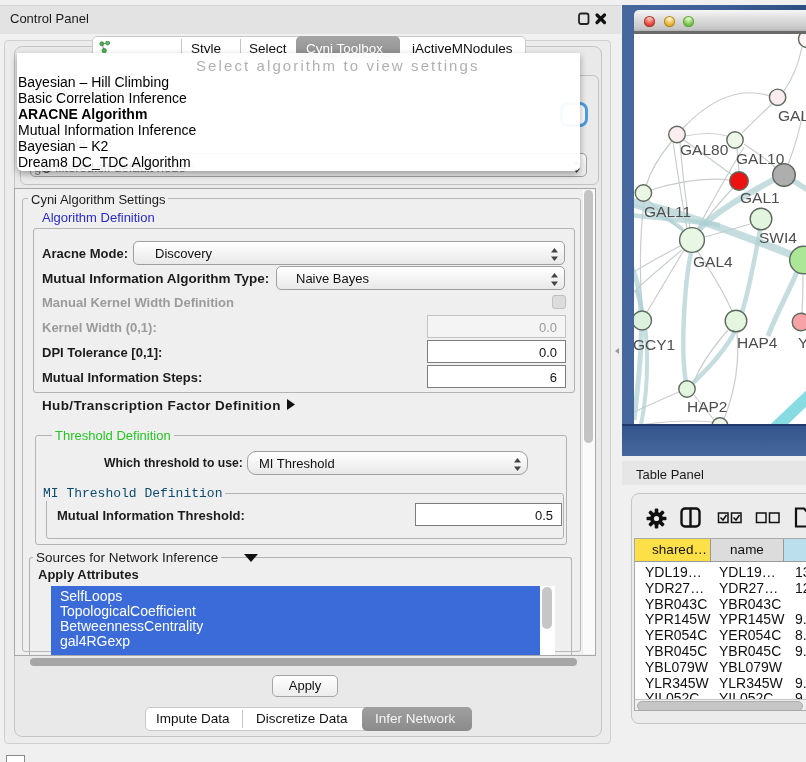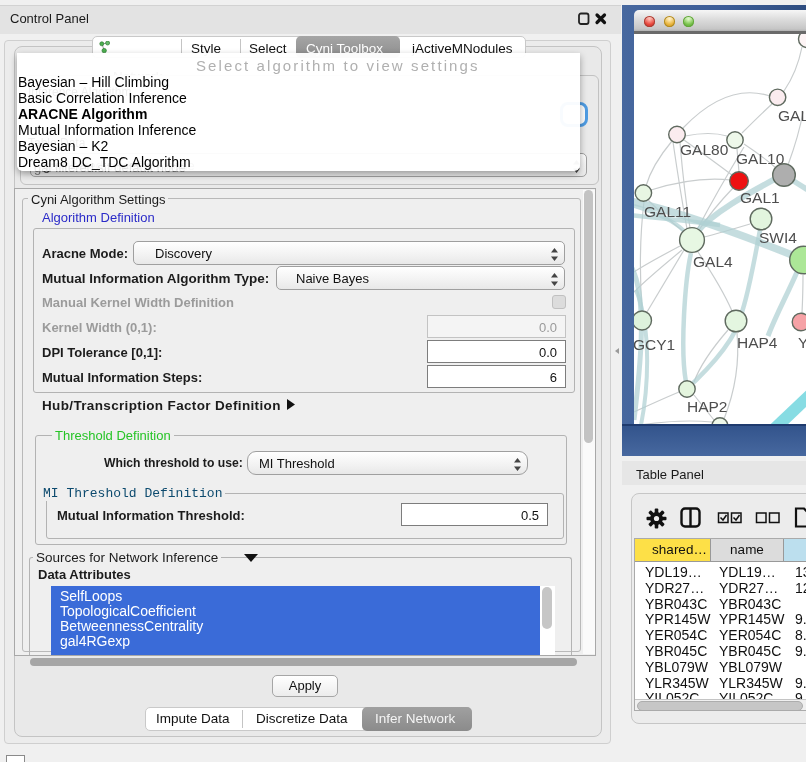--- a/index.html
+++ b/index.html
@@ -112,30 +112,30 @@
 <div class="combo" style="left:247px;top:451px;width:281px;border-radius:9px;">
     <span class="ct" style="left:11px;">MI Threshold</span>
   <svg class="carr" viewBox="0 0 9 15">
       <path d="M4.5 1 L8 5.5 L1 5.5 Z M4.5 14 L1 9.5 L8 9.5 Z" fill="#444"></path>
     </svg>
 </div>
 
 <div class="group" style="left:46px;top:493px;width:516px;height:44px;"></div>
 <div class="gtitle" style="left:40px;top:486px;color:#0c4a6e;font-family:Liberation Mono, monospace;">MI Threshold Definition</div>
 <div class="lbl" style="left:57px;top:508px;">Mutual Information Threshold:</div>
-<div class="tfield" style="left:401px;top:503px;width:147px;">
+<div class="tfield" style="left:415px;top:503px;width:147px;">
     <span class="tv">0.5</span>
   </div>
 
 <div class="group" style="left:29px;top:557px;width:541px;height:97px;border-bottom:none;border-radius:3px 3px 0 0;"></div>
 <div class="gtitle" style="left:33px;top:550px;color:#1c1c1c;font-size:13.5px;">Sources for Network Inference</div>
 <svg class="abs" style="left:243px;top:552px;" width="16" height="11" viewBox="0 0 16 11">
     <path d="M1 2 L15 2 L8 10 Z" fill="#111"></path>
   </svg>
-<div class="lbl" style="left:38px;top:567px;font-size:13px;">Data Attributes</div>
+<div class="lbl" style="left:38px;top:567px;font-size:13px;">Apply Attributes</div>
 
 <div class="abs" style="left:51px;top:586px;width:504px;height:69px;background:#ffffff;overflow:hidden;">
   <div class="abs" style="left:0;top:0;width:489px;height:69px;background:#3a6bd8;"></div>
   <div class="abs" style="left:9px;top:2px;font-size:14px;color:#fff;">SelfLoops</div>
   <div class="abs" style="left:9px;top:17px;font-size:14px;color:#fff;">TopologicalCoefficient</div>
   <div class="abs" style="left:9px;top:32px;font-size:14px;color:#fff;">BetweennessCentrality</div>
   <div class="abs" style="left:9px;top:47px;font-size:14px;color:#fff;">gal4RGexp</div>
   <div class="abs" style="left:491px;top:1px;width:10px;height:42px;background:#c6c6c6;border-radius:5px;"></div>
 </div>
 

